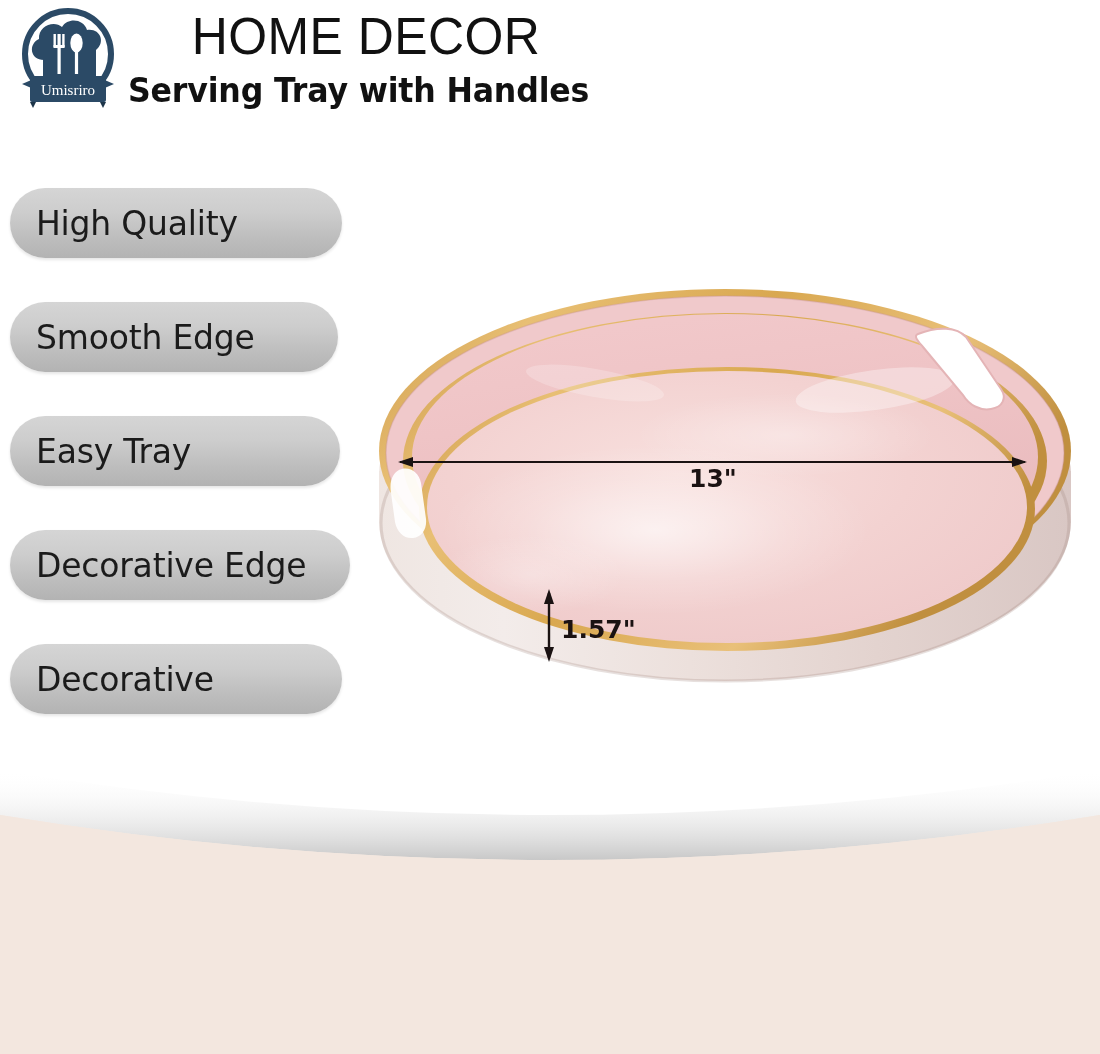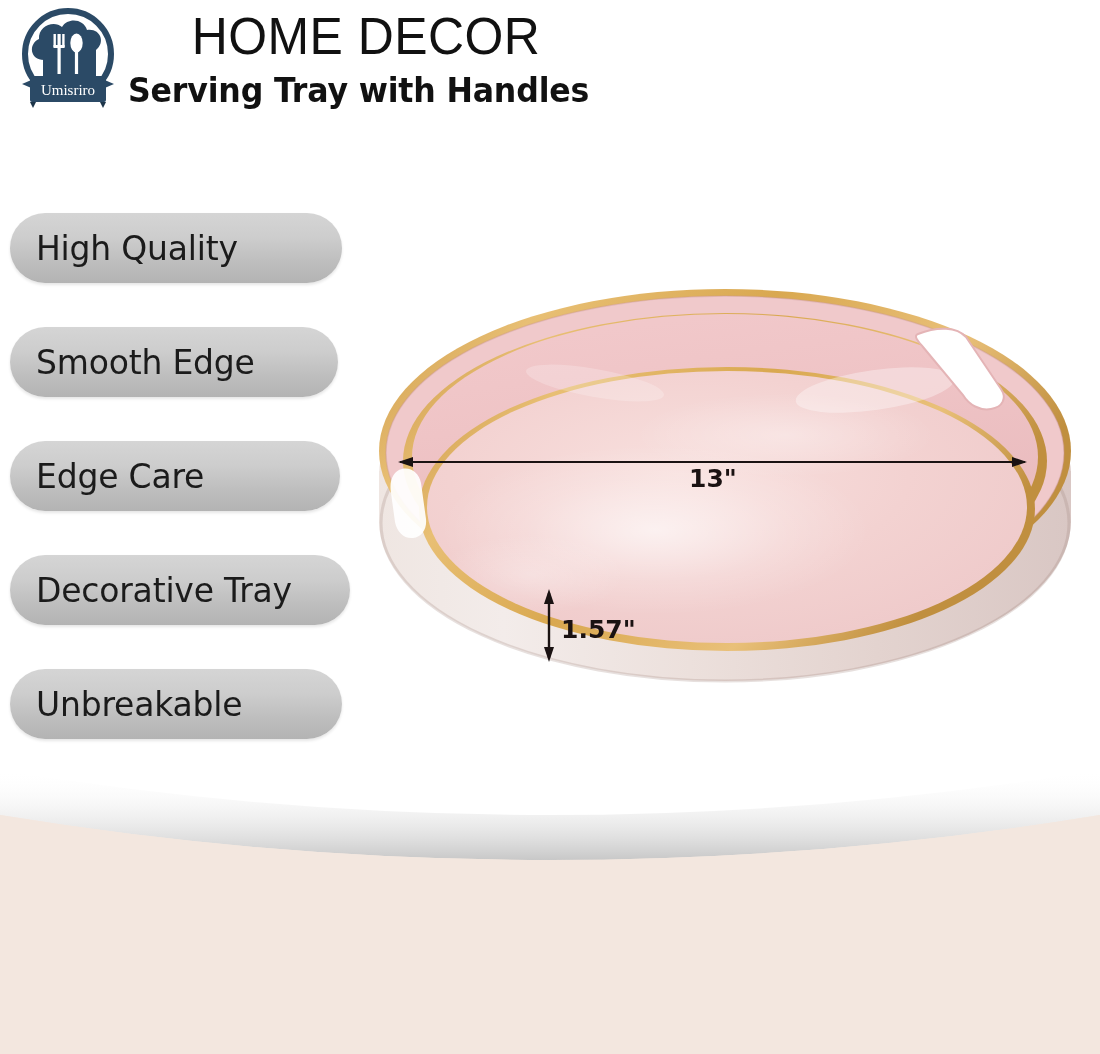--- a/index.html
+++ b/index.html
@@ -64,21 +64,21 @@
     margin-top: 2px;
     white-space: nowrap;
     transform: scaleX(0.93);
     transform-origin: left center;
   }
 
   
   #features {
     position: absolute;
     left: 10px;
-    top: 213px;
+    top: 188px;
     width: 360px;
   }
   .pill {
     position: relative;
     height: 70px;
     margin-bottom: 44px;
     border-radius: 36px;
     background: linear-gradient(180deg,
         #d5d5d5 0%,
         #cdcdcd 35%,
@@ -174,27 +174,27 @@
   </div>
 
   <div id="features">
     <div class="pill w1">
       <span class="pill-label">High Quality</span>
     </div>
     <div class="pill w2">
       <span class="pill-label">Smooth Edge</span>
     </div>
     <div class="pill w3">
-      <span class="pill-label">Edge Care</span>
+      <span class="pill-label">Easy Tray</span>
     </div>
     <div class="pill w4">
-      <span class="pill-label">Decorative Tray</span>
+      <span class="pill-label">Decorative Edge</span>
     </div>
     <div class="pill w5">
-      <span class="pill-label">Unbreakable</span>
+      <span class="pill-label">Decorative</span>
     </div>
   </div>
 
   <div id="product">
     <svg width="740" height="450" viewBox="0 0 740 450" xmlns="http://www.w3.org/2000/svg">
       <defs>
 
         <linearGradient id="bodyGrad" x1="0" y1="0" x2="1" y2="0">
           <stop offset="0%" stop-color="#efe6e2"></stop>
           <stop offset="18%" stop-color="#f3ecea"></stop>

